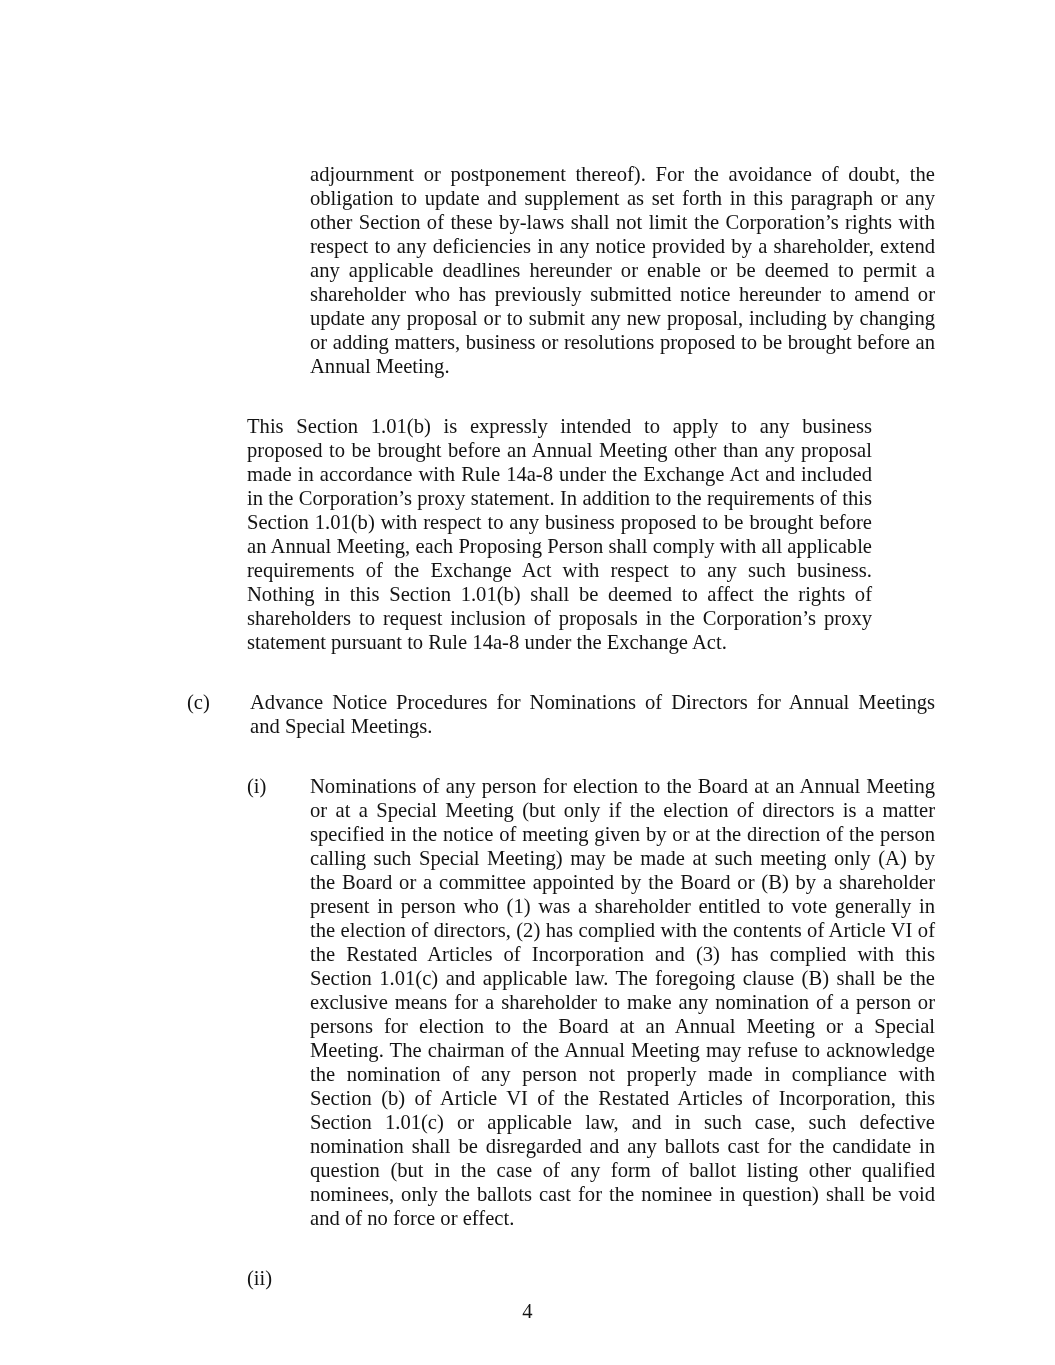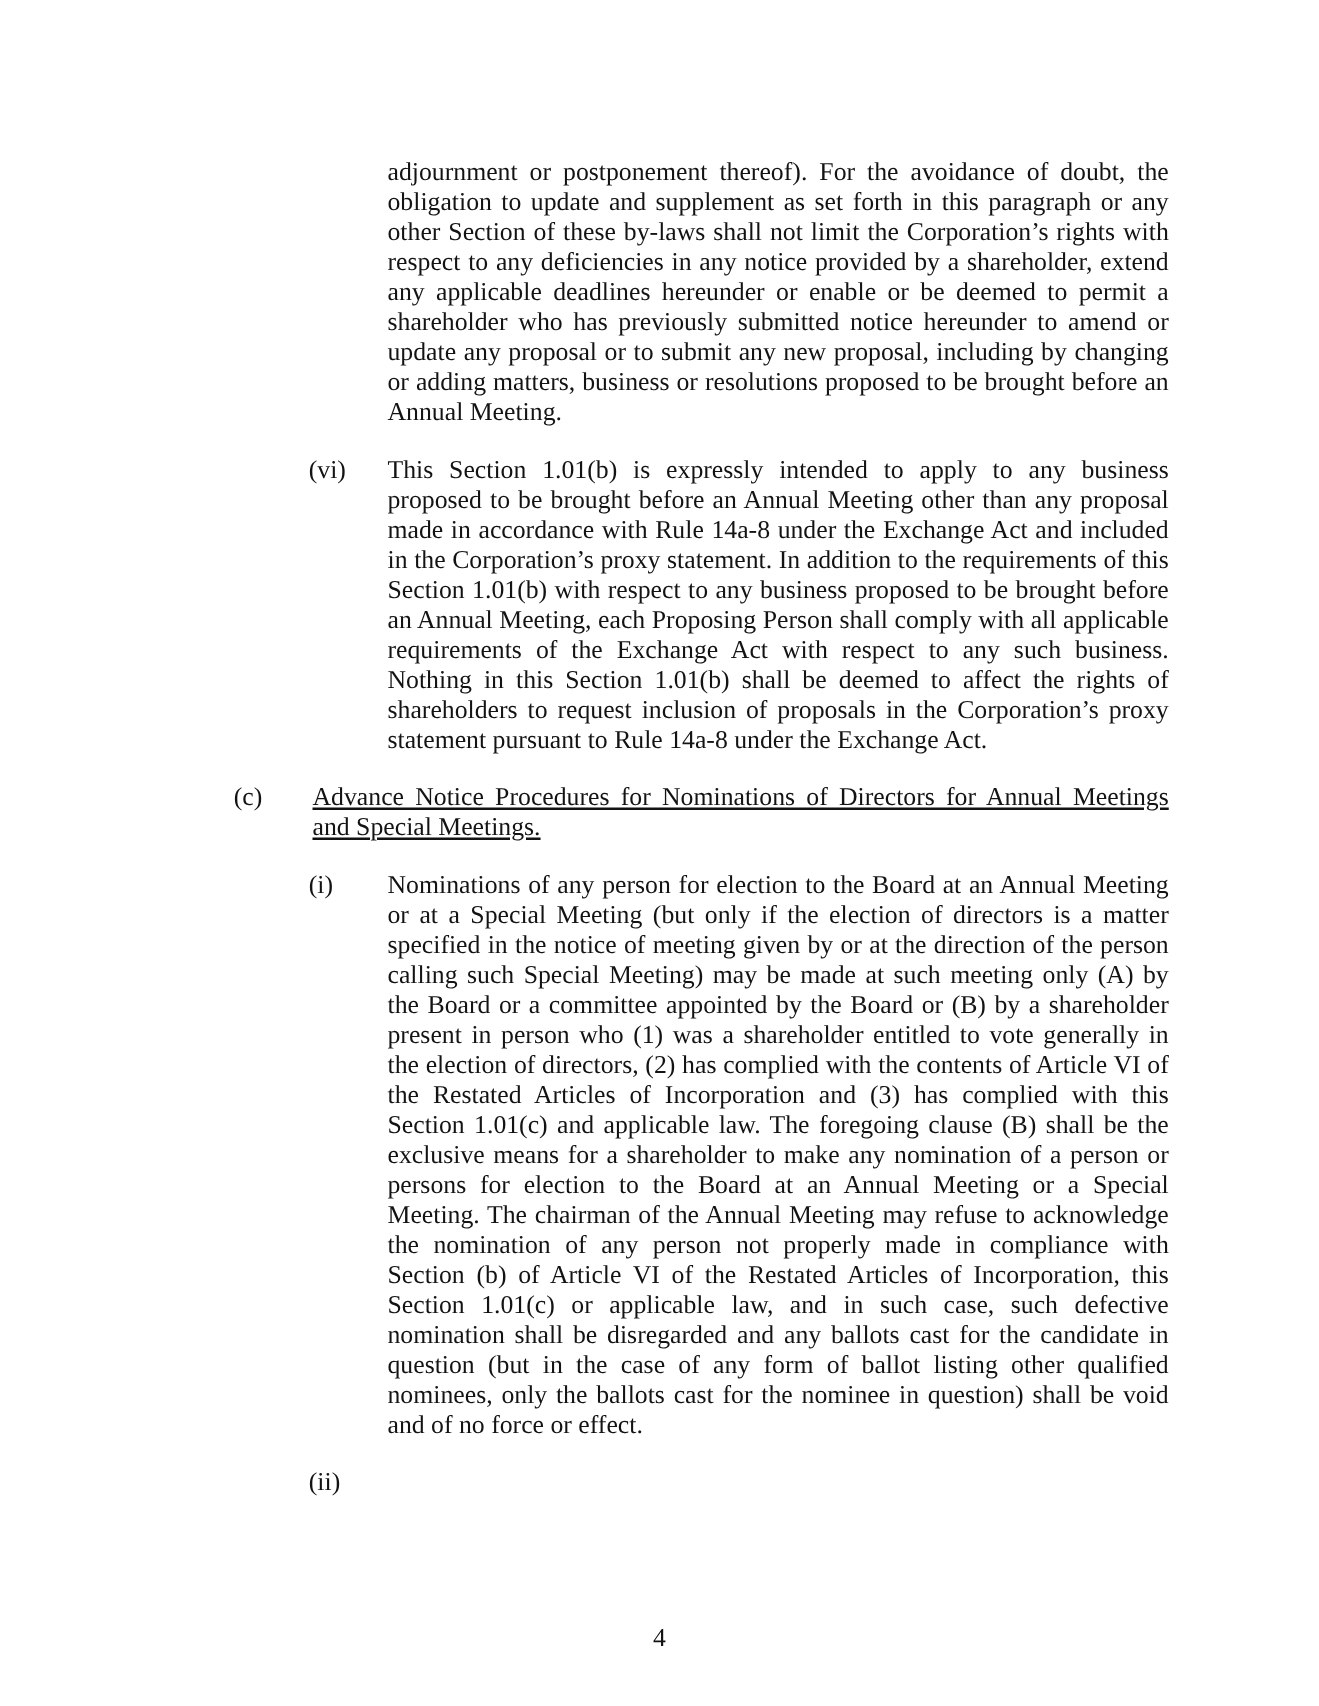--- a/index.html
+++ b/index.html
@@ -16,20 +16,21 @@
     font-family: "Liberation Serif", "DejaVu Serif", serif;
     font-size: 20.6px;
     line-height: 24px;
     overflow: hidden;
     box-sizing: border-box;
     padding-top: 126px;
   }
   .para {
     display: flex;
     margin-bottom: 22px;
+    margin-top: 36px;
   }
   .para .body {
     text-align: justify;
   }
   
   .para.continuation {
     margin-left: 310px;
   }
   .para.continuation .body {
     width: 625px;
@@ -37,21 +38,20 @@
   
   .para.level1 {
     margin-left: 187px;
   }
   .para.level1 .label {
     width: 63px;
     flex: 0 0 63px;
   }
   .para.level1 .body {
     width: 685px;
-    text-decoration: underline;
   }
   
   .para.level2 {
     margin-left: 247px;
   }
   .para.level2 .label {
     width: 63px;
     flex: 0 0 63px;
   }
   .para.level2 .body {
@@ -68,21 +68,20 @@
 </head>
 <body>
 
 <div class="doc-page">
 
   <div class="para continuation">
     <div class="body">adjournment or postponement thereof). For the avoidance of doubt, the obligation to update and supplement as set forth in this paragraph or any other Section of these by-laws shall not limit the Corporation’s rights with respect to any deficiencies in any notice provided by a shareholder, extend any applicable deadlines hereunder or enable or be deemed to permit a shareholder who has previously submitted notice hereunder to amend or update any proposal or to submit any new proposal, including by changing or adding matters, business or resolutions proposed to be brought before an Annual Meeting.</div>
   </div>
 
   <div class="para level2">
-    <div class="label">(vi)</div>
     <div class="body">This Section 1.01(b) is expressly intended to apply to any business proposed to be brought before an Annual Meeting other than any proposal made in accordance with Rule 14a-8 under the Exchange Act and included in the Corporation’s proxy statement. In addition to the requirements of this Section 1.01(b) with respect to any business proposed to be brought before an Annual Meeting, each Proposing Person shall comply with all applicable requirements of the Exchange Act with respect to any such business. Nothing in this Section 1.01(b) shall be deemed to affect the rights of shareholders to request inclusion of proposals in the Corporation’s proxy statement pursuant to Rule 14a-8 under the Exchange Act.</div>
   </div>
 
   <div class="para level1">
     <div class="label">(c)</div>
     <div class="body">Advance Notice Procedures for Nominations of Directors for Annual Meetings and Special Meetings.</div>
   </div>
 
   <div class="para level2">
     <div class="label">(i)</div>

